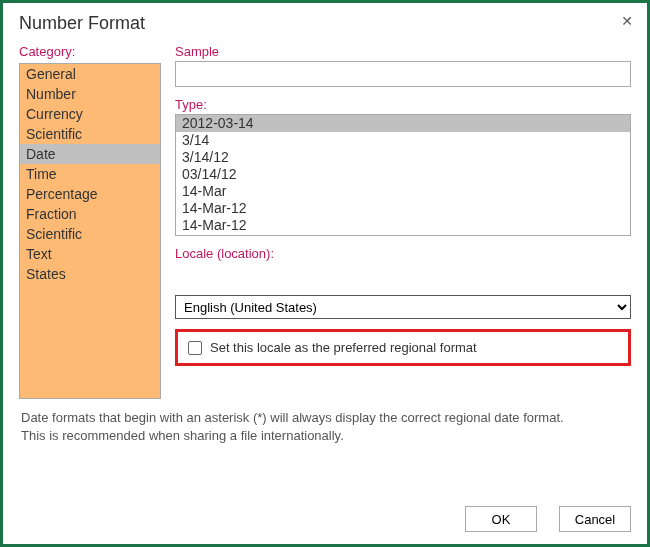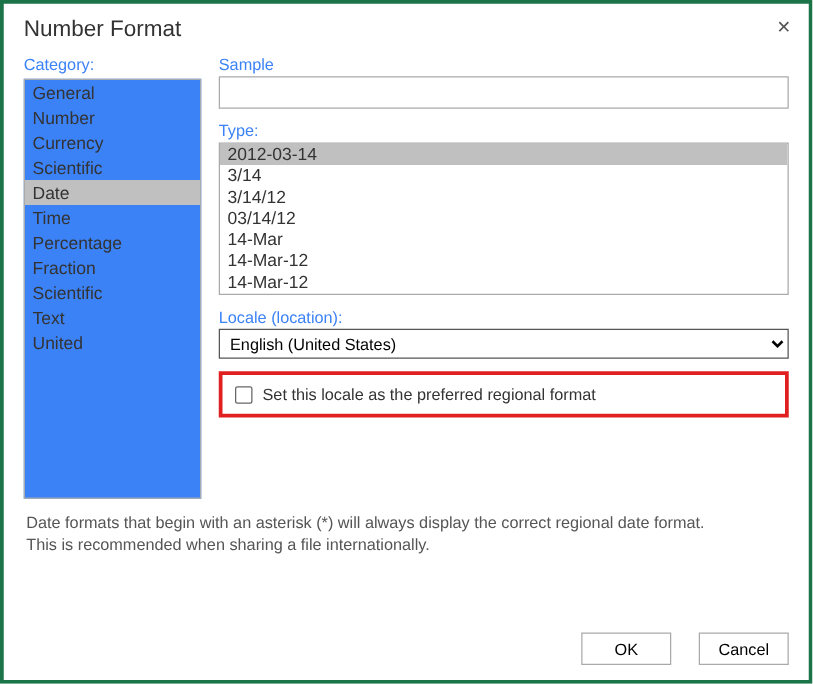--- a/index.html
+++ b/index.html
@@ -32,26 +32,26 @@
     cursor: pointer;
     user-select: none;
   }
   .content {
     display: flex;
     padding: 10px 16px 0 16px;
     gap: 14px;
   }
   .left-col { width: 142px; }
   .right-col { flex: 1; min-width: 0; }
-  .lbl { font-size: 13px; color: #3b82f6; margin-bottom: 2px; }
+  .lbl { font-size: 13px; color: #be185d; margin-bottom: 2px; }
   .listbox {
     border: 1px solid #aaa;
     height: 336px;
     overflow-y: scroll;
-    background: #3b82f6;
+    background: #fdba74;
     margin-top: 4px;
   }
   .listbox .opt {
     padding: 2px 6px;
     font-size: 14px;
     color: #333;
     cursor: default;
   }
   .listbox .opt.selected {
     background: #c0c0c0;
@@ -80,20 +80,21 @@
     background: #c0c0c0;
   }
   .locale-select {
     width: 100%;
     height: 24px;
     border: 1px solid #555;
     font-size: 13px;
     padding: 1px 4px;
     background: #fff;
     font-family: inherit;
+    margin-top: 32px;
   }
   .checkbox-row {
     border: 3px solid #e02020;
     padding: 8px 10px;
     margin-top: 10px;
     display: flex;
     align-items: center;
     gap: 8px;
   }
   .cb {
@@ -147,21 +148,21 @@
           <div class="opt">General</div>
           <div class="opt">Number</div>
           <div class="opt">Currency</div>
           <div class="opt">Scientific</div>
           <div class="opt selected">Date</div>
           <div class="opt">Time</div>
           <div class="opt">Percentage</div>
           <div class="opt">Fraction</div>
           <div class="opt">Scientific</div>
           <div class="opt">Text</div>
-          <div class="opt">United</div>
+          <div class="opt">States</div>
         </div>
     </div>
     <div class="right-col">
       <div class="lbl">Sample</div>
       <div class="sample-box"></div>
 
       <div class="lbl">Type:</div>
       <div class="type-list" id="type-list">
           <div class="opt selected">2012-03-14</div>
           <div class="opt">3/14</div>

